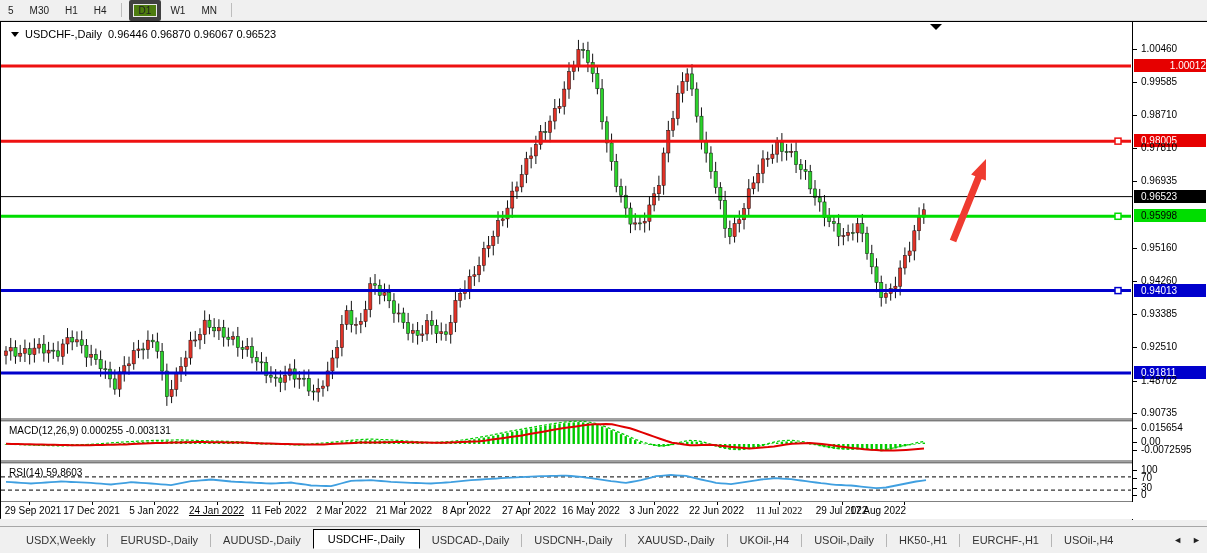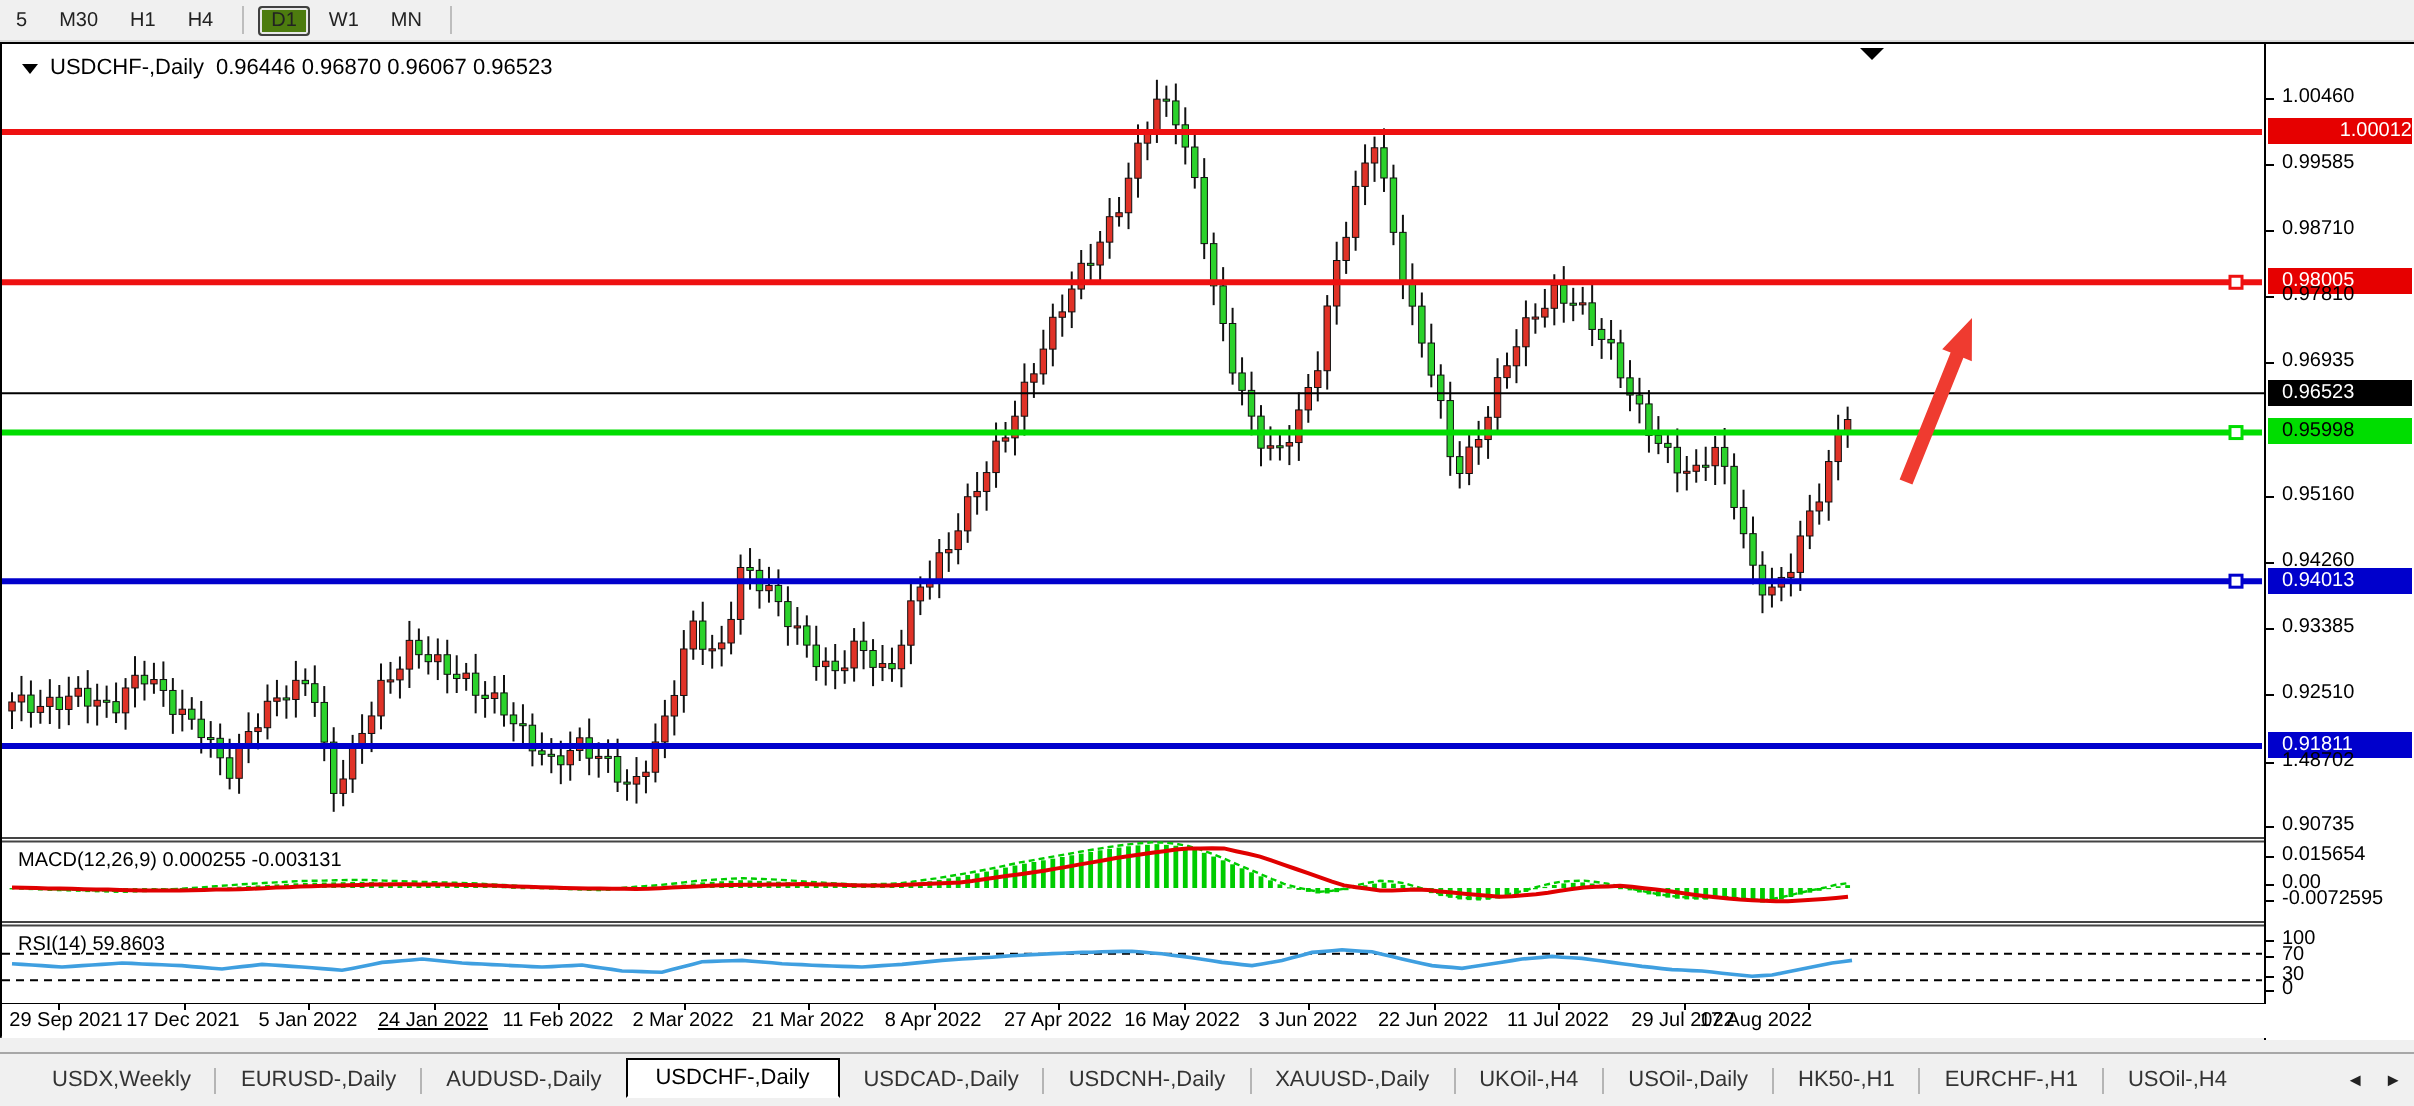--- a/index.html
+++ b/index.html
@@ -5,21 +5,21 @@
   * { box-sizing: border-box; margin: 0; padding: 0; }
   html,body { width:1207px; height:553px; overflow:hidden; }
   body { font-family:"Liberation Sans", sans-serif; background:#f0f0f0; }
   #app { position:relative; width:1207px; height:553px; background:#f0f0f0; }
 
   
   #toolbar { position:absolute; left:0; top:0; width:1207px; height:21px;
     background:#f0f0f0; border-bottom:1px solid #d9d9d9; display:flex; align-items:center; }
   .tf-btn { font-size:10px; color:#222; padding:1px 6px; margin:0 1px; border:1px solid transparent;
     border-radius:2px; cursor:default; white-space:nowrap; }
-  .tf-btn.active { background:#4d7c0f; border:1px solid #404040; box-shadow:0 0 0 1px #e8e8e8 inset;text-align:right; }
+  .tf-btn.active { background:#4d7c0f; border:4px solid #404040; box-shadow:0 0 0 1px #e8e8e8 inset;text-align:right; }
   .tf-sep { width:1px; height:14px; background:#bdbdbd; margin:0 6px; }
 
   
   #chartwin { position:absolute; left:0; top:21px; width:1207px; height:498px;
     background:#ffffff; border-top:1px solid #000; border-bottom:1px solid #555; border-left:1px solid #000; }
   #plotsvg { position:absolute; left:0; top:0; }
   #title { position:absolute; left:10px; top:6px; font-size:11px; color:#000; display:flex; align-items:center; gap:6px; }
   #title .tri { width:0; height:0; border-left:4px solid transparent; border-right:4px solid transparent;
     border-top:5px solid #000; display:inline-block; }
   .pane-label { position:absolute; font-size:10px; color:#000; }
@@ -758,21 +758,21 @@
         <div class="dt-lbl" style="left: 465.5px;">8 Apr 2022</div>
         <div class="dt-tick" style="left: 528px;"></div>
         <div class="dt-lbl" style="left: 528px;">27 Apr 2022</div>
         <div class="dt-tick" style="left: 590.5px;"></div>
         <div class="dt-lbl" style="left: 590px;">16 May 2022</div>
         <div class="dt-tick" style="left: 653px;"></div>
         <div class="dt-lbl" style="left: 653px;">3 Jun 2022</div>
         <div class="dt-tick" style="left: 715.5px;"></div>
         <div class="dt-lbl" style="left: 715.5px;">22 Jun 2022</div>
         <div class="dt-tick" style="left: 778px;"></div>
-        <div class="dt-lbl" style="left: 778px;">11 Jul 2022</div>
+        <div class="dt-lbl" style="left: 778px; font-family: Liberation Serif, serif;">11 Jul 2022</div>
         <div class="dt-tick" style="left: 840.5px;"></div>
         <div class="dt-lbl" style="left: 840.5px;">29 Jul 2022</div>
         <div class="dt-tick" style="left: 903px;"></div>
         <div class="dt-lbl" style="left: 877px; text-align: center;">17 Aug 2022</div>
       </div>
   </div>
 
   <div id="tabbar">
       <div class="tab">USDX,Weekly</div>
       <div class="tab-sep"></div>

